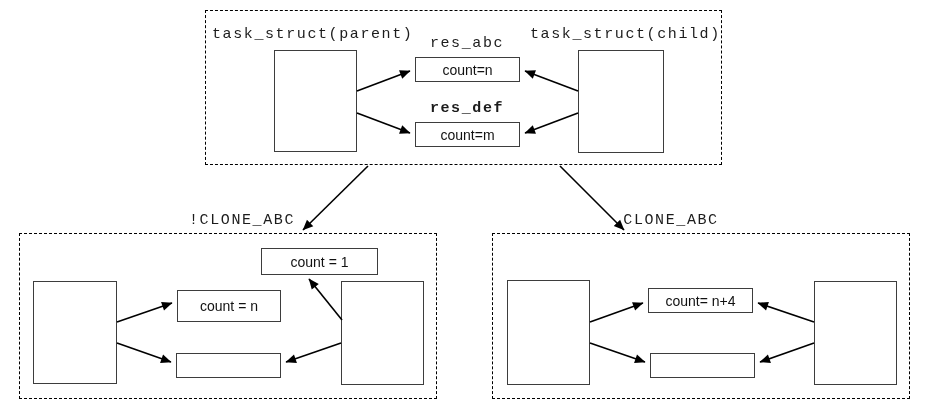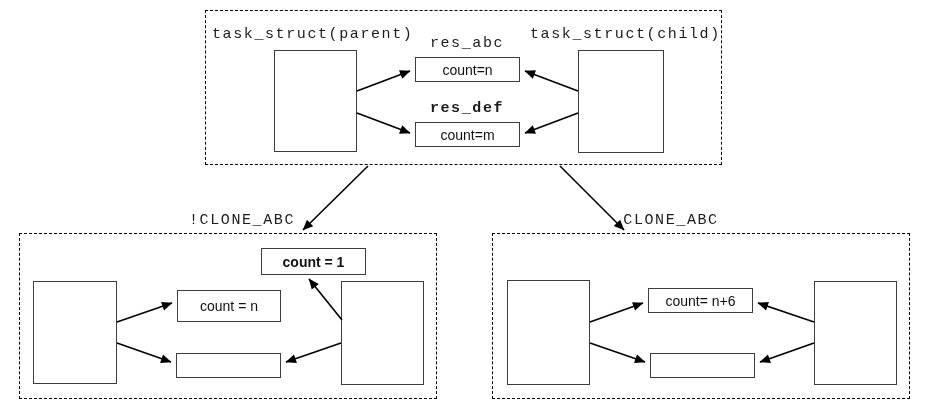--- a/index.html
+++ b/index.html
@@ -53,28 +53,28 @@
 
   <div class="mono ctr" style="left:467px;top:101px;font-weight:bold;">res_def</div>
   <div class="cbox" style="left:415px;top:122px;width:105px;height:25px;">count=m</div>
 
   <div class="mono ctr" style="left:223px;top:213px;margin-left:19px;">!CLONE_ABC</div>
   <div class="mono ctr" style="left:671px;top:213px;">CLONE_ABC</div>
 
   <div class="rect" style="left:33px;top:281px;width:84px;height:103px;"></div>
   <div class="rect" style="left:341px;top:281px;width:83px;height:104px;"></div>
 
-  <div class="cbox" style="left:261px;top:248px;width:105px;height:27px;font-weight:bold;">count = 1</div>
+  <div class="cbox" style="left:261px;top:248px;width:117px;height:27px;">count = 1</div>
   <div class="cbox" style="left:177px;top:290px;width:104px;height:32px;">count = n</div>
   <div class="cbox" style="left:176px;top:353px;width:105px;height:25px;"></div>
 
   <div class="rect" style="left:507px;top:280px;width:83px;height:105px;"></div>
   <div class="rect" style="left:814px;top:281px;width:83px;height:104px;"></div>
 
-  <div class="cbox" style="left:648px;top:288px;width:105px;height:25px;">count= n+6</div>
+  <div class="cbox" style="left:648px;top:288px;width:105px;height:25px;">count= n+4</div>
   <div class="cbox" style="left:650px;top:353px;width:105px;height:25px;"></div>
 
   <svg class="arrows" width="929" height="417" viewBox="0 0 929 417">
     <defs>
       <marker id="ah" markerUnits="userSpaceOnUse" markerWidth="12" markerHeight="11" refX="10.5" refY="5" orient="auto">
         <path d="M0.5,0.5 L11,5 L0.5,9.5 z" fill="#000"></path>
       </marker>
     </defs>
 
     <line x1="357" y1="91" x2="410" y2="71" marker-end="url(#ah)"></line>

